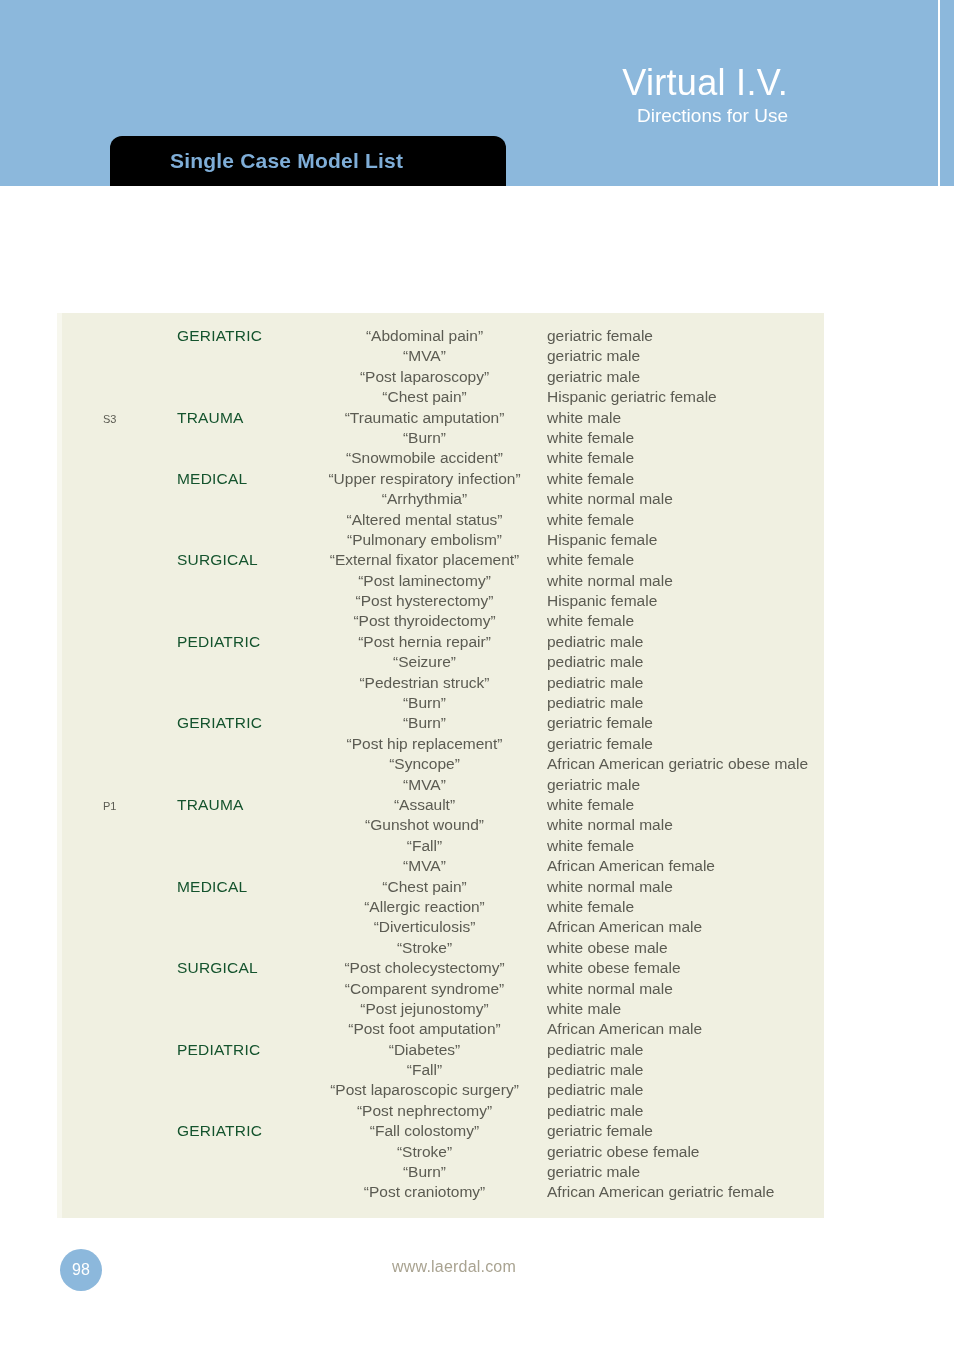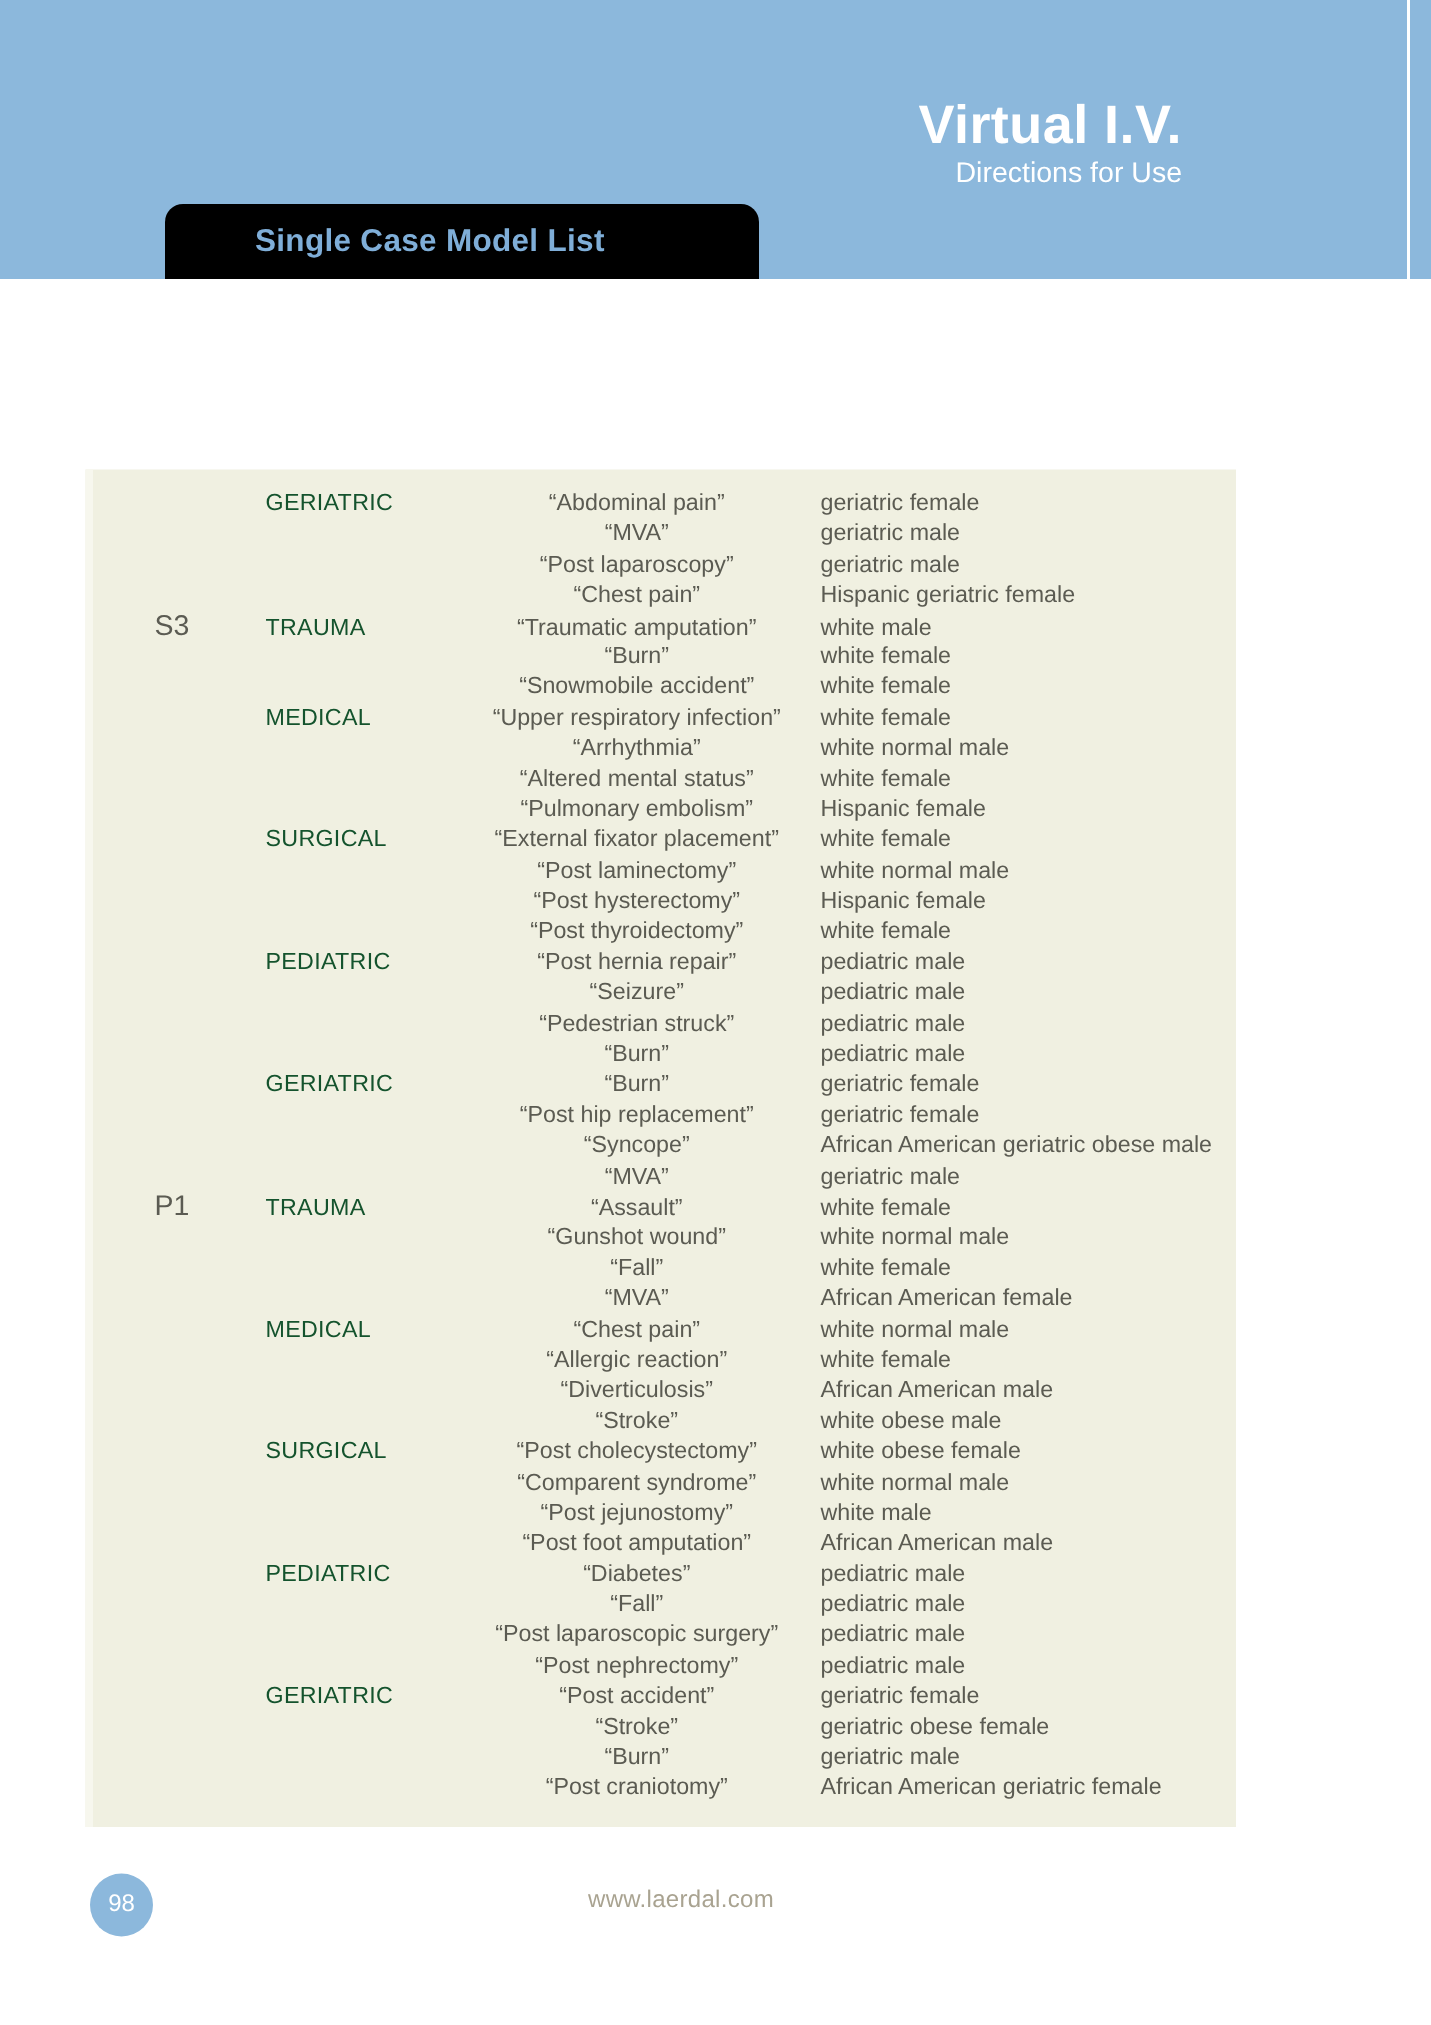--- a/index.html
+++ b/index.html
@@ -35,21 +35,21 @@
   }
   .brand {
     position: absolute;
     right: 166px;
     top: 64px;
     text-align: right;
     width: 420px;
   }
   .brand-title {
     font-size: 36px;
-    font-weight: 700;
+    font-weight: 400;
     color: #ffffff;
     letter-spacing: 0.3px;
     line-height: 1.05;
     white-space: nowrap;
   }
   .brand-sub {
     font-size: 19px;
     font-weight: 400;
     color: #ffffff;
     margin-top: 4px;
@@ -106,21 +106,21 @@
     display: flex;
     align-items: baseline;
     height: 20.4px;
     line-height: 20.4px;
     white-space: nowrap;
   }
   .c-code {
     width: 120px;
     padding-left: 46px;
     box-sizing: border-box;
-    font-size: 19px;
+    font-size: 11px;
     color: #5b5b52;
   }
   .c-cat {
     width: 125px;
     box-sizing: border-box;
     font-size: 15.5px;
     color: #14532d;
     letter-spacing: 0.2px;
   }
   .c-case {
@@ -419,21 +419,21 @@
       </div>
       <div class="row">
         <div class="c-code"></div>
         <div class="c-cat"></div>
         <div class="c-case">“Post nephrectomy”</div>
         <div class="c-desc">pediatric male</div>
       </div>
       <div class="row">
         <div class="c-code"></div>
         <div class="c-cat">GERIATRIC</div>
-        <div class="c-case">“Post accident”</div>
+        <div class="c-case">“Fall colostomy”</div>
         <div class="c-desc">geriatric female</div>
       </div>
       <div class="row">
         <div class="c-code"></div>
         <div class="c-cat"></div>
         <div class="c-case">“Stroke”</div>
         <div class="c-desc">geriatric obese female</div>
       </div>
       <div class="row">
         <div class="c-code"></div>

